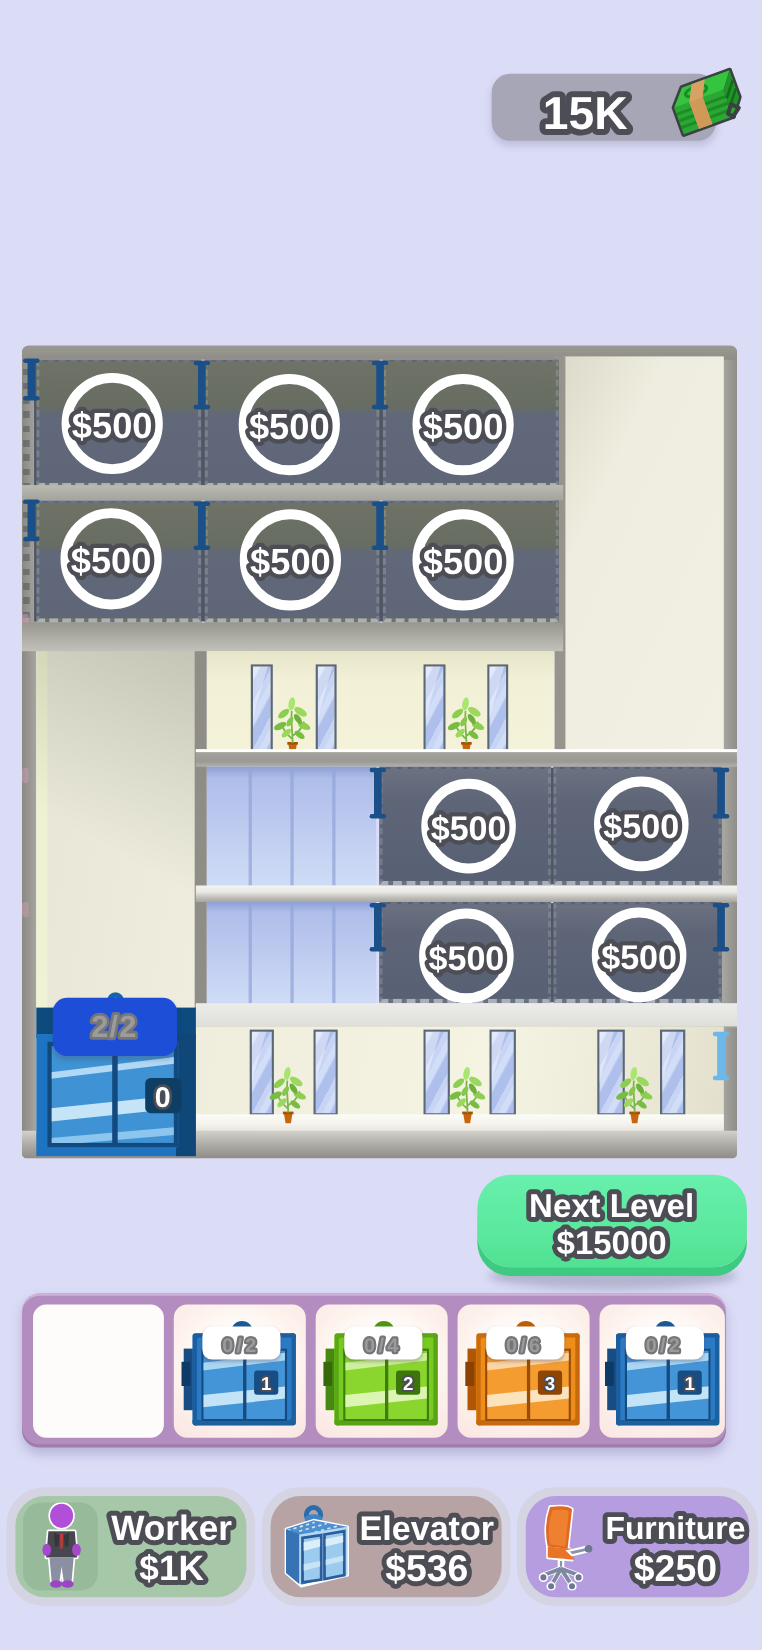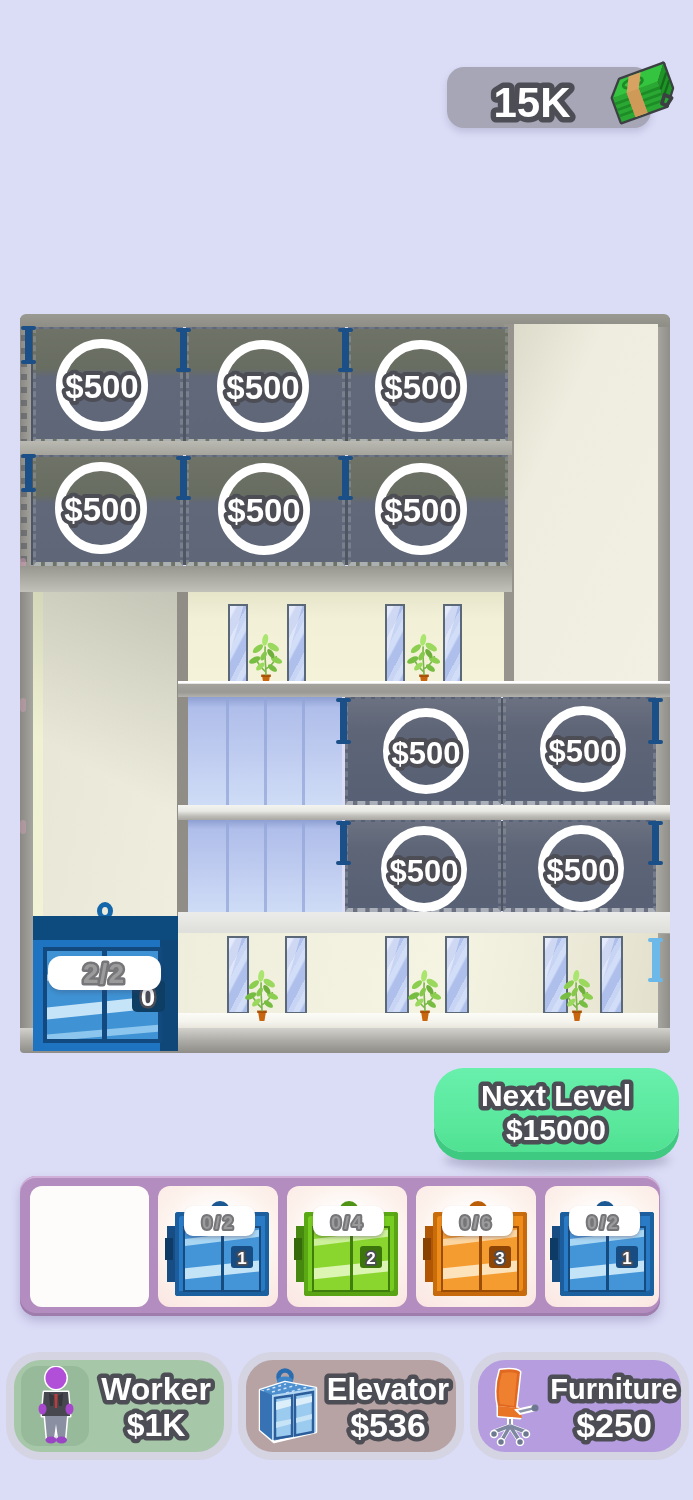--- a/index.html
+++ b/index.html
@@ -236,21 +236,21 @@
     <div class="abs" style="left:-8px; top:78px; width:140px; height:7px; background:rgba(160,210,242,0.8); transform:rotate(-5deg);"></div>
     <div class="abs" style="left:55px; top:0; width:5px; height:96px; background:#124a80;"></div>
   </div>
 
   <div class="abs ctr" style="left:132px; top:980px; width:33px; height:32px; background:#0e3e64; border-radius:5px;">
       <svg width="33" height="32">
         <text x="16" y="26" text-anchor="middle" font-size="26" stroke-width="5">0</text>
       </svg>
     </div>
 
-  <div class="abs ctr" style="left:48px; top:956px; width:113px; height:34px; background:#ffffff; border-radius:13px; box-shadow:0 3px 4px rgba(60,60,90,0.25);">
+  <div class="abs ctr" style="left:48px; top:907px; width:113px; height:53px; background:#1d4ed8; border-radius:13px; box-shadow:0 3px 4px rgba(60,60,90,0.25);">
       <svg width="113" height="49">
         <text class="gray" x="56" y="34" text-anchor="middle" font-size="28" stroke-width="5" letter-spacing="1">2/2</text>
       </svg>
     </div>
 </div>
 
 <div class="abs" style="left:444px; top:1148px; width:226px; height:24px; background:rgba(140,140,168,0.5); border-radius:50%; filter:blur(4px);"></div>
 <div class="abs" style="left:434px; top:1068px; width:245px; height:84px; border-radius:30px; background:linear-gradient(180deg,#68f0ac 0%,#5ae89d 65%,#50e192 100%); box-shadow:0 8px 0 #3fca82;"></div>
 <svg class="abs" style="left:434px; top:1068px;" width="245" height="84">
   <text x="122" y="38" text-anchor="middle" font-size="30" stroke-width="9">Next Level</text>

